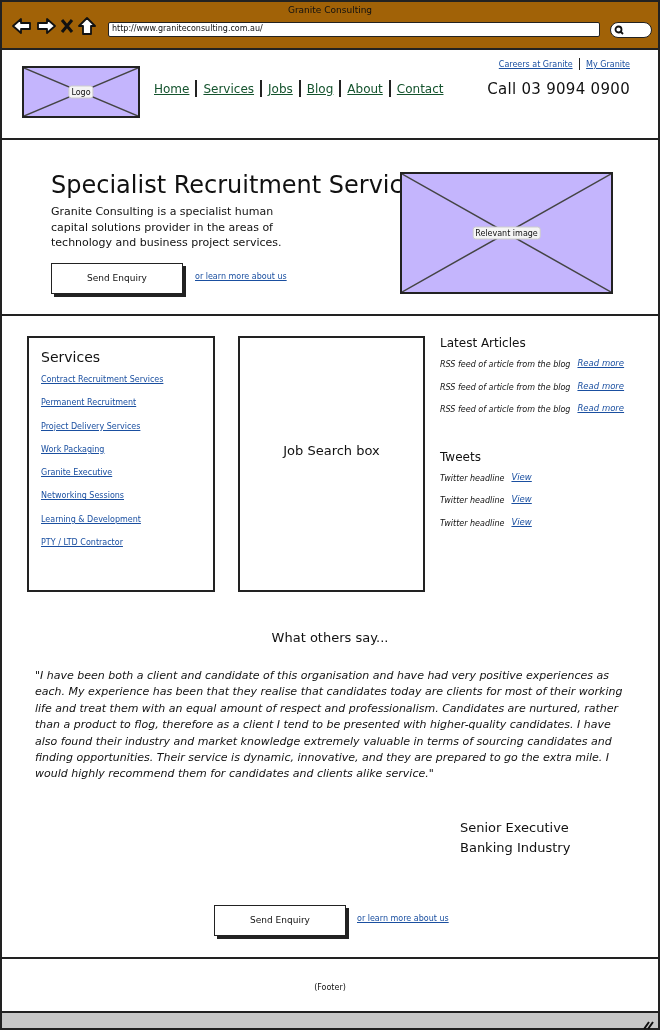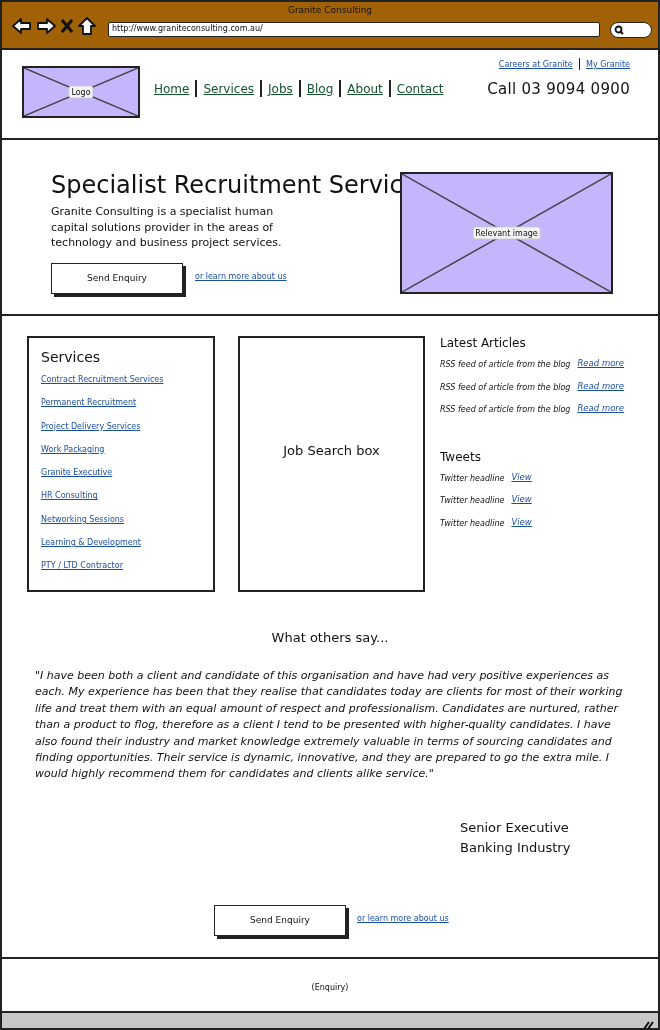--- a/index.html
+++ b/index.html
@@ -153,21 +153,20 @@
   </div>
 
   <div class="panel services">
     <div class="services-title">Services</div>
     <ul class="services-list">
       <li><a>Contract Recruitment Services</a></li>
       <li><a>Permanent Recruitment</a></li>
       <li><a>Project Delivery Services</a></li>
       <li><a>Work Packaging</a></li>
       <li><a>Granite Executive</a></li>
-      <li><a>HR Consulting</a></li>
       <li><a>Networking Sessions</a></li>
       <li><a>Learning &amp; Development</a></li>
       <li><a>PTY / LTD Contractor</a></li>
     </ul>
   </div>
 
   <div class="panel jobsearch">
     <div class="jobsearch-label">Job Search box</div>
   </div>
 
@@ -206,21 +205,21 @@
   <div class="test-title">What others say...</div>
   <p class="quote">"I have been both a client and candidate of this organisation and have had very positive experiences as each. My experience has been that they realise that candidates today are clients for most of their working life and treat them with an equal amount of respect and professionalism. Candidates are nurtured, rather than a product to flog, therefore as a client I tend to be presented with higher-quality candidates. I have also found their industry and market knowledge extremely valuable in terms of sourcing candidates and finding opportunities. Their service is dynamic, innovative, and they are prepared to go the extra mile. I would highly recommend them for candidates and clients alike service."</p>
   <div class="attrib">
     <div>Senior Executive</div>
     <div>Banking Industry</div>
   </div>
   <div class="sketch-btn bottom-btn">Send Enquiry</div>
   <a class="sketch-link bottom-link">or learn more about us</a>
 
   <div class="footer">
-    <div class="footer-label">(Enquiry)</div>
+    <div class="footer-label">(Footer)</div>
   </div>
 
   <div class="statusbar">
     <span class="resize-grip">
       <svg width="12" height="10" viewBox="0 0 12 10">
           <path d="M2 9 L7 2 M6 9 L11 2" stroke="#111" stroke-width="2"></path>
         </svg>
     </span>
   </div>
 </div>

